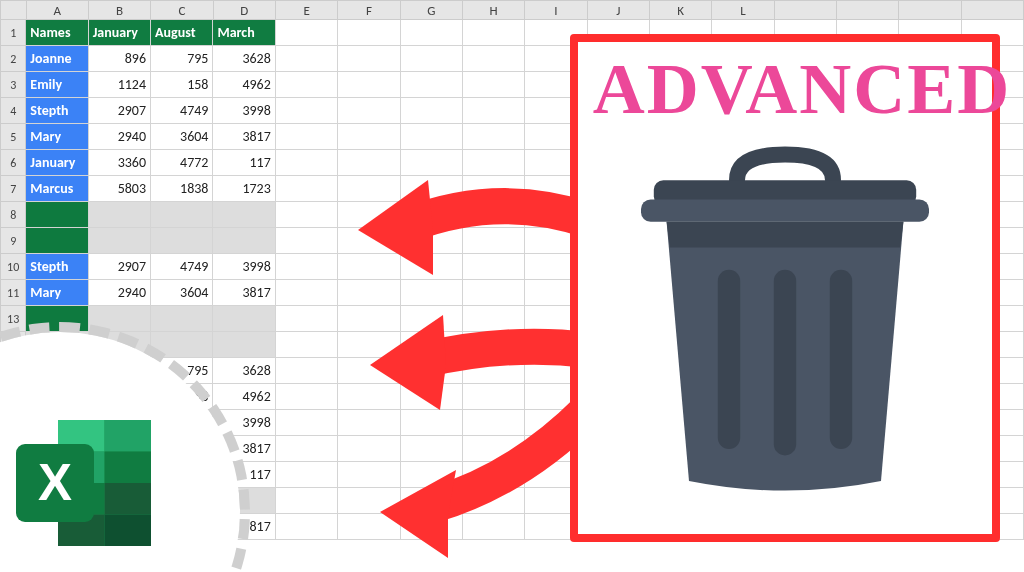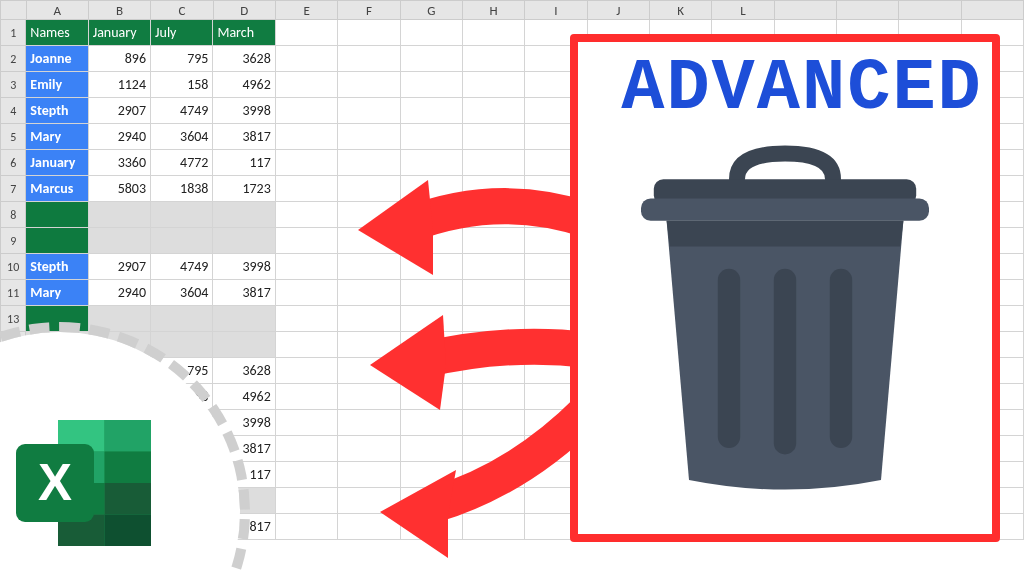--- a/index.html
+++ b/index.html
@@ -5,30 +5,30 @@
   * { box-sizing: border-box; margin: 0; padding: 0; }
   html, body { width: 1024px; height: 572px; overflow: hidden; font-family: Calibri, Arial, sans-serif; background: #fff; }
   .sheet { position: absolute; top: 0; left: 0; width: 1024px; height: 572px; }
   .grid { position: absolute; top: 0; left: 0; width: 1024px; height: 572px; }
   .col-headers { display: flex; height: 20px; }
   .rownum-col { width: 28px; background: #e6e6e6; border: 1px solid #ccc; display: flex; align-items: center; justify-content: center; font-size: 12px; color: #444; }
   .col-head { width: 66px; background: #e6e6e6; border: 1px solid #ccc; border-left: none; display: flex; align-items: center; justify-content: center; font-size: 13px; color: #444; }
   .row { display: flex; height: 26px; }
   .rownum { width: 28px; background: #e6e6e6; border: 1px solid #ccc; border-top: none; display: flex; align-items: center; justify-content: center; font-size: 12px; color: #444; }
   .cell { width: 66px; border: 1px solid #d4d4d4; border-left: none; border-top: none; display: flex; align-items: center; padding: 0 4px; font-size: 14px; color: #222; background: #fff; }
-  .cell.hdr { background: #107c41; color: #fff; font-weight: 400; justify-content: flex-start; }
+  .cell.hdr { background: #107c41; color: #fff; font-weight: 700; justify-content: flex-start; }
   .cell.name { background: #3b82f6; color: #fff; font-weight: 600; justify-content: flex-start; }
   .cell.num { justify-content: flex-end; }
   .cell.empty-green { background: #0e7a3f; }
   .cell.empty-grey { background: #ddd; }
   .cell.blank { background: #fff; }
 
   
   .panel { position: absolute; right: 24px; top: 34px; width: 430px; height: 508px; background: #fff; border: 8px solid #ff2d2d; border-radius: 4px; display: flex; flex-direction: column; align-items: center; padding-top: 6px; }
-  .panel-title { font-family: Liberation Mono, monospace; font-size: 72px; letter-spacing: 2px; color: #1d4ed8; font-weight: 900; margin-left: 34px; }
+  .panel-title { font-family: Liberation Serif, serif; font-size: 72px; letter-spacing: 2px; color: #ec4899; font-weight: 900; margin-left: 34px; }
   .trash-svg { width: 320px; height: 360px; margin-top: 10px; }
 
   .arrows { position: absolute; left: 348px; top: 160px; width: 260px; height: 400px; pointer-events: none; }
 
   
   .ring { position: absolute; left: -120px; bottom: -120px; width: 360px; height: 360px; border-radius: 50%; background: #fff; }
   .ring::before { content: ""; position: absolute; inset: -10px; border-radius: 50%; border: 10px dashed #cfcfcf; }
 
   
   .excel-logo { position: absolute; left: 10px; bottom: 14px; width: 150px; height: 150px; }
@@ -54,21 +54,21 @@
         <div class="col-head">L</div>
         <div class="col-head"></div>
         <div class="col-head"></div>
         <div class="col-head"></div>
         <div class="col-head"></div>
       </div>
   <div class="row">
         <div class="rownum">1</div>
         <div class="cell hdr">Names</div>
         <div class="cell hdr">January</div>
-        <div class="cell hdr">July</div>
+        <div class="cell hdr">August</div>
         <div class="cell hdr">March</div>
         <div class="cell blank"></div>
         <div class="cell blank"></div>
         <div class="cell blank"></div>
         <div class="cell blank"></div>
         <div class="cell blank"></div>
         <div class="cell blank"></div>
         <div class="cell blank"></div>
         <div class="cell blank"></div>
         <div class="cell blank"></div>

